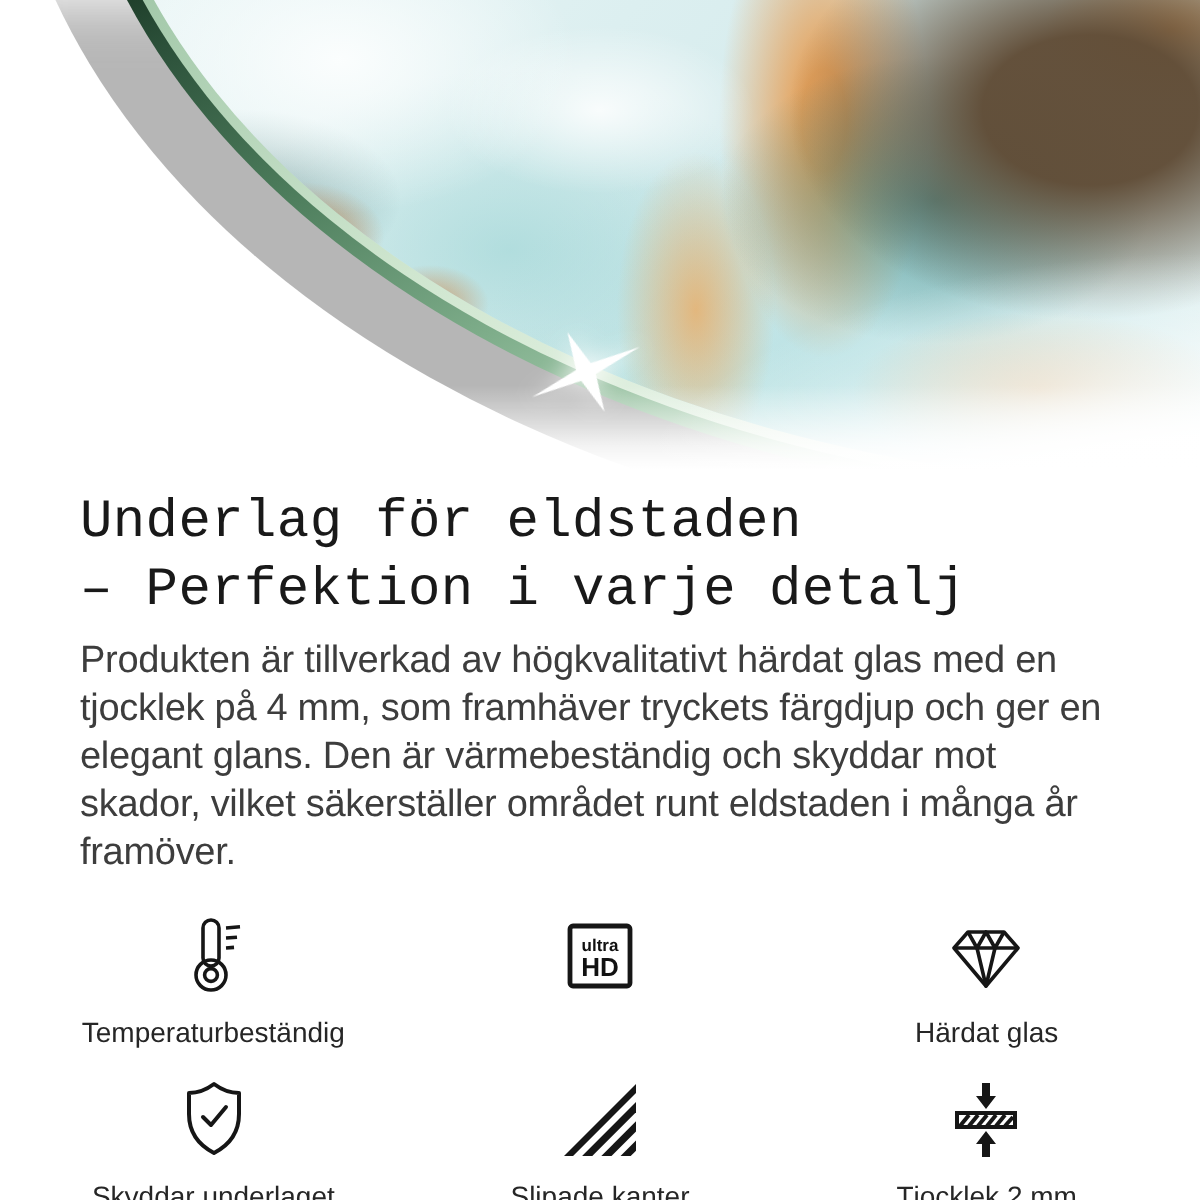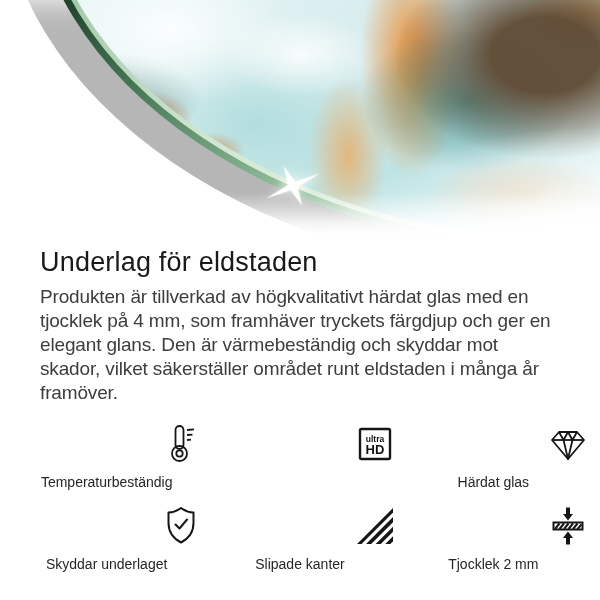--- a/index.html
+++ b/index.html
@@ -58,21 +58,21 @@
     position: absolute;
     left: 270px; top: 163px;
     width: 46px; height: 46px;
     transform: rotate(-25deg) scaleX(1.35);
     filter: drop-shadow(0 0 5px rgba(255,255,255,0.95));
   }
   
   .content { padding: 0 40px; }
   .headline {
     margin: 10px 0 0 0;
-    font-family: Liberation Sans, sans-serif;
+    font-family: Liberation Mono, monospace;
     font-weight: 400;
     font-size: 27px;
     line-height: 34px;
     letter-spacing: 0.2px;
     color: #191919;
   }
   .headline span { display: block; }
   .body-text {
     margin: 6px 0 0 0;
     max-width: 548px;
@@ -85,21 +85,21 @@
     display: grid;
     grid-template-columns: repeat(3, 1fr);
     row-gap: 14px;
     margin: 16px -30px 0 -30px;
   }
   .feature { text-align: center; }
   .feature .icon-box {
     height: 46px;
     display: flex;
     align-items: center;
-    justify-content: flex-end;
+    justify-content: center;
     margin-bottom: 8px;
   }
   .feature .label {
     font-size: 14px;
     line-height: 14px;
     color: #262626;
   }
   .feature svg { stroke: #161616; }
   .hd-text { font-family: "Liberation Sans", sans-serif; font-weight: 700; fill: #111111; }
 </style>
@@ -114,20 +114,21 @@
   <div class="photo-fade"></div>
   <svg class="sparkle" viewBox="0 0 46 46">
     <path d="M23 1 L26 20 L45 23 L26 26 L23 45 L20 26 L1 23 L20 20 Z" fill="#ffffff"></path>
     <circle cx="23" cy="23" r="3" fill="#ffffff"></circle>
   </svg>
 </div>
 
 <div class="content">
   <h1 class="headline">
     <span>Underlag för eldstaden</span>
+    <span>– Perfektion i varje detalj</span>
   </h1>
 
   <p class="body-text">Produkten är tillverkad av högkvalitativt härdat glas med en tjocklek på 4 mm, som framhäver tryckets färgdjup och ger en elegant glans. Den är värmebeständig och skyddar mot skador, vilket säkerställer området runt eldstaden i många år framöver.</p>
 
   <div class="features">
 
     <div class="feature">
       <div class="icon-box">
         <svg width="44" height="44" viewBox="0 0 44 44" fill="none" stroke-width="1.8">
           <rect x="16.5" y="4" width="8" height="23" rx="4"></rect>

